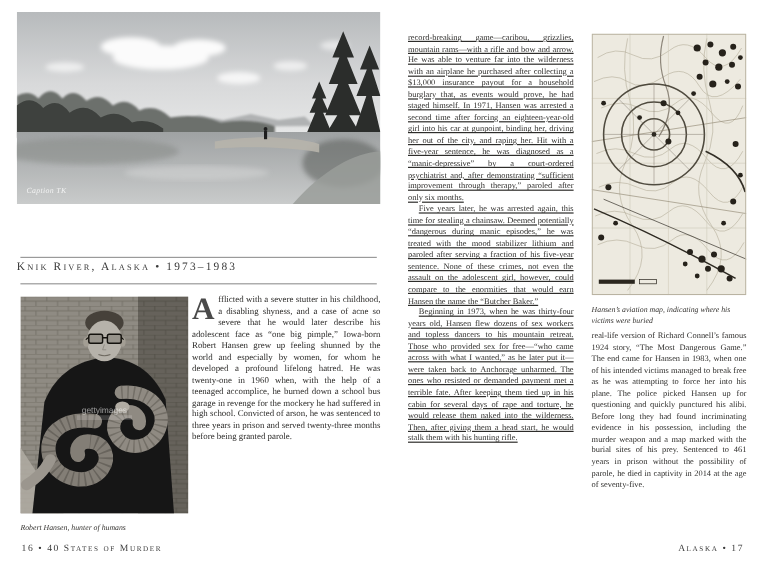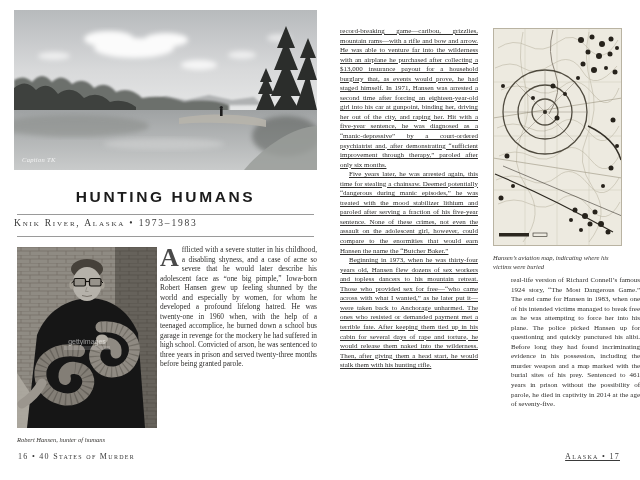--- a/index.html
+++ b/index.html
@@ -24,37 +24,37 @@
   .rule1{top:214px;}
   .rule2{top:236px;}
   .subtitle{position:absolute;top:218px;left:0;width:303px;
             font-variant:small-caps;font-size:9.5px;letter-spacing:1.8px;color:#3a3a3a;}
 
   
   .body-text{margin:0;text-align:justify;color:#2e2d2b;}
   .lcol{position:absolute;top:245px;left:146px;width:157px;}
   .lcol .body-text{font-size:7.4px;line-height:9.5px;}
   .rcol1{position:absolute;top:27px;left:0;width:138px;text-decoration:underline;}
-  .rcol2{position:absolute;top:276px;left:153px;width:129px;margin-left:18px;}
+  .rcol2{position:absolute;top:276px;left:153px;width:129px;}
   .rcol1 .body-text,.rcol2 .body-text{font-size:7px;line-height:9.55px;}
   .indent{text-indent:9px;}
   .dropcap::first-letter{float:left;font-size:26px;line-height:21px;padding:2px 3px 0 0;
             color:#4a4a4a;font-weight:600;}
 
   
   .portrait{position:absolute;top:247px;left:3px;width:140px;}
   .mapfig{position:absolute;top:28px;left:153px;width:129px;}
   .caption{display:block;margin-top:4px;font-style:italic;font-size:6.5px;line-height:8.5px;
            color:#34322f;}
 
   
   .folio{position:absolute;top:452px;font-variant:small-caps;font-size:8px;
          letter-spacing:1.3px;color:#3a3a3a;}
   .folio-left{left:4px;}
-  .folio-right{right:2px;text-decoration:underline;}
+  .folio-right{right:2px;}
 </style>
 </head>
 <body>
 
 <div class="spread">
 
   <div class="page left">
 
     <figure class="hero">
       <svg width="303" height="160" viewBox="0 0 303 160">
@@ -98,21 +98,20 @@
         <ellipse cx="272" cy="126" rx="34" ry="20" fill="#585b58" opacity=".55" filter="url(#b3)"></ellipse>
         <ellipse cx="150" cy="134" rx="60" ry="6" fill="#d6d7d7" opacity=".5" filter="url(#b3)"></ellipse>
         <path d="M165,108 C190,103 228,103 252,110 L252,117 C222,112 186,112 165,114 Z" fill="#b7b4ab" opacity=".9"></path>
         <path d="M230,160 L303,160 L303,116 C282,117 254,132 230,160 Z" fill="#9a9d9a" opacity=".85"></path>
         <rect x="206" y="99" width="2.6" height="7" fill="#1e1e1e"></rect>
         <circle cx="207.3" cy="97.5" r="1.6" fill="#1e1e1e"></circle>
       </svg>
       <div class="hero-caption">Caption TK</div>
     </figure>
 
-    <h1 class="title">HUNTING HUMANS</h1>
     <div class="rule rule1"></div>
     <div class="subtitle">Knik River, Alaska • 1973–1983</div>
     <div class="rule rule2"></div>
 
     <figure class="portrait">
       <svg width="140" height="181" viewBox="0 0 140 181">
         <defs>
           <pattern id="brick" width="18" height="8" patternUnits="userSpaceOnUse">
             <rect width="18" height="8" fill="#8f8b83"></rect>
             <path d="M0,0 H18 M0,4 H18" stroke="#726d64" stroke-width="0.7"></path>

